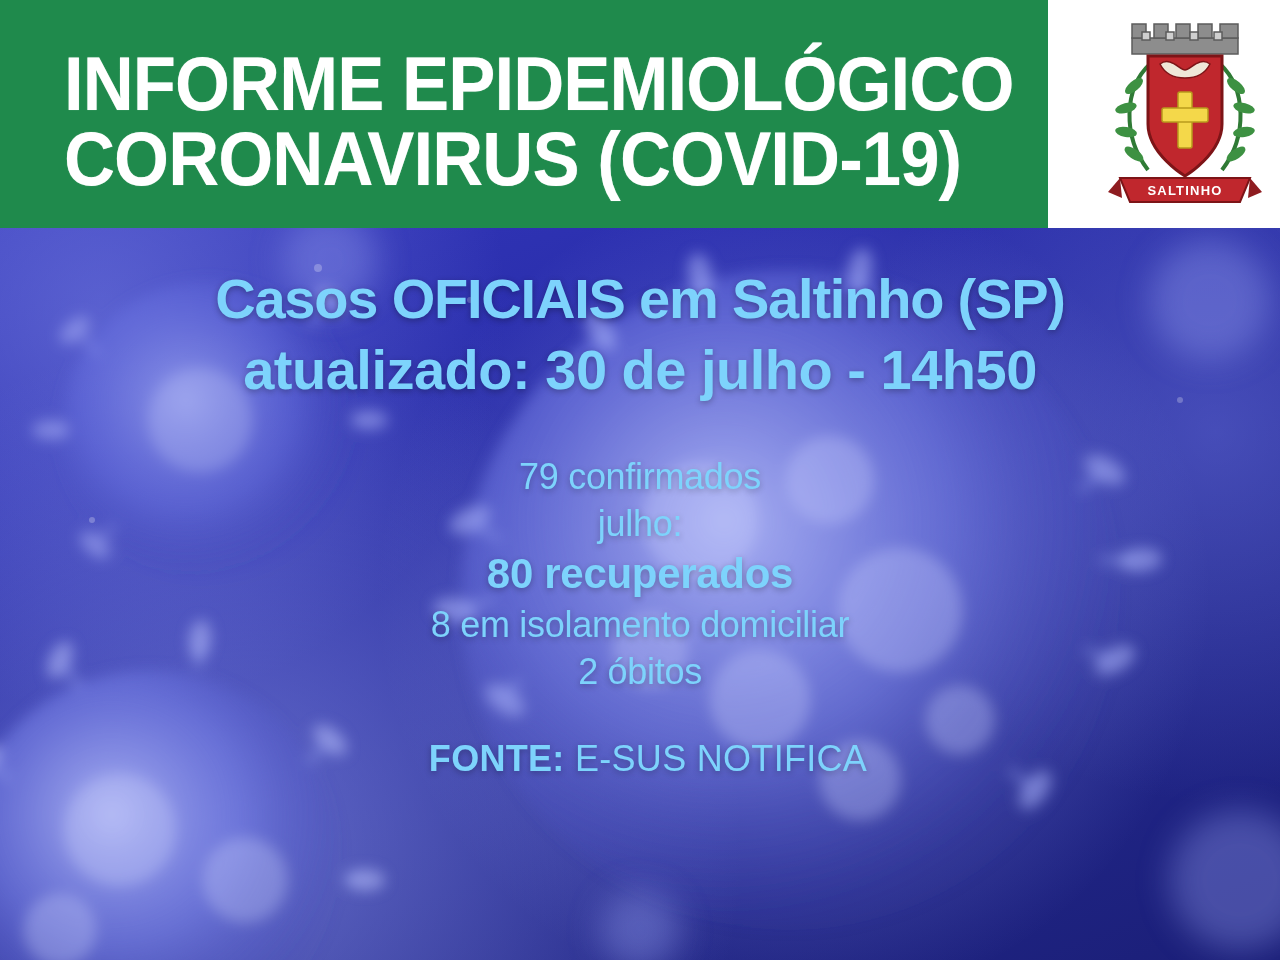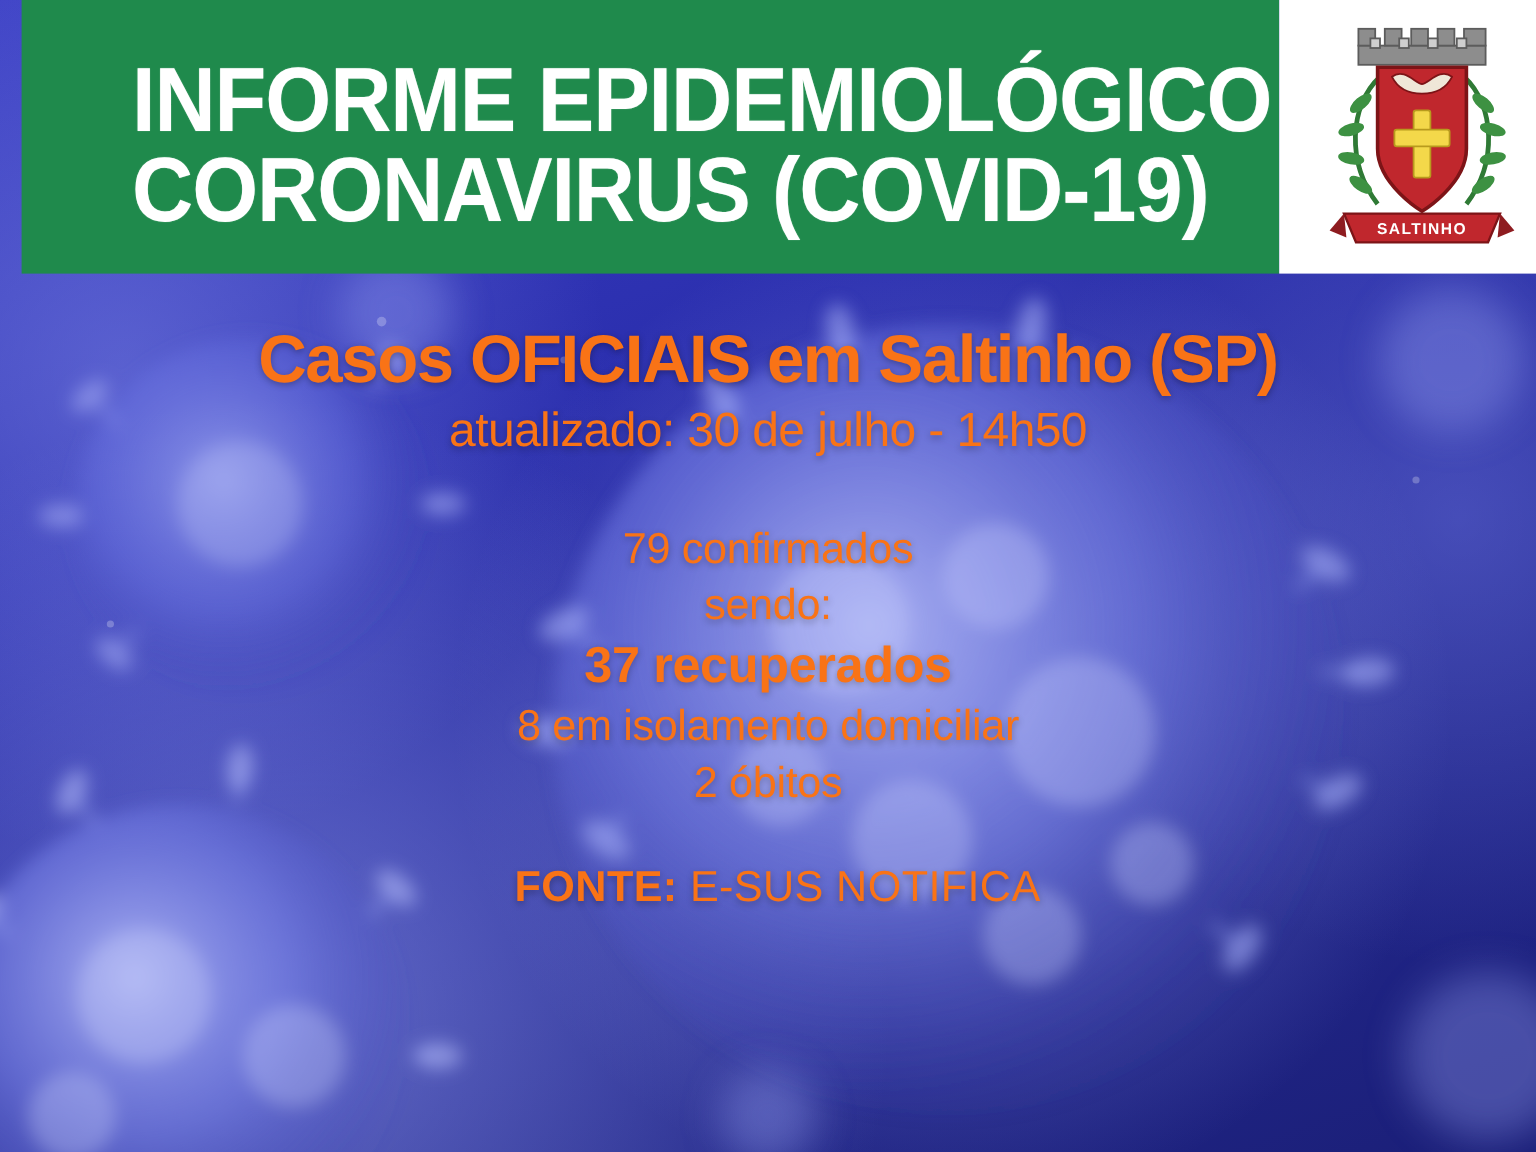--- a/index.html
+++ b/index.html
@@ -37,25 +37,24 @@
     width: 1280px;
     height: 228px;
     display: flex;
     align-items: stretch;
     z-index: 5;
   }
   .header-green {
     background: #1f8a4c;
     width: 1048px;
     box-sizing: border-box;
-    padding: 14px 0 0 92px;
+    padding: 14px 0 0 64px;
     display: flex;
     flex-direction: column;
     justify-content: center;
-    margin-left: 18px;
   }
   .header-white {
     background: #ffffff;
     flex: 1;
     display: flex;
     align-items: center;
     justify-content: flex-end;
   }
   .title-line {
     color: #ffffff;
@@ -75,34 +74,34 @@
 
   
   .content {
     position: absolute;
     left: 0;
     top: 228px;
     width: 1280px;
     height: 732px;
     z-index: 4;
     text-align: center;
-    color: #f97316;
+    color: #7dd3fc;
   }
   .headline {
     margin-top: 42px;
     font-size: 56px;
     font-weight: bold;
     letter-spacing: -1.2px;
     line-height: 1.05;
     text-shadow: 0 2px 6px rgba(0,0,0,0.30);
   }
   .subhead {
     margin-top: 8px;
-    font-size: 40px;
-    font-weight: 400;
+    font-size: 56px;
+    font-weight: 700;
     letter-spacing: -0.5px;
     text-shadow: 0 2px 6px rgba(0,0,0,0.28);
   }
   .stats {
     margin-top: 52px;
   }
   .stats div {
     font-size: 36px;
     font-weight: 400;
     line-height: 1.30;
@@ -299,22 +298,22 @@
       </svg>
     </div>
   </div>
 
   <div class="content">
     <div class="headline">Casos OFICIAIS em Saltinho (SP)</div>
     <div class="subhead">atualizado: 30 de julho - 14h50</div>
 
     <div class="stats">
       <div>79 confirmados</div>
-      <div>sendo:</div>
-      <div class="bold">37 recuperados</div>
+      <div>julho:</div>
+      <div class="bold">80 recuperados</div>
       <div>8 em isolamento domiciliar</div>
       <div>2 óbitos</div>
     </div>
 
     <div class="source">
       <span class="bold">FONTE:</span>
       <span>E-SUS NOTIFICA</span>
     </div>
   </div>
 

